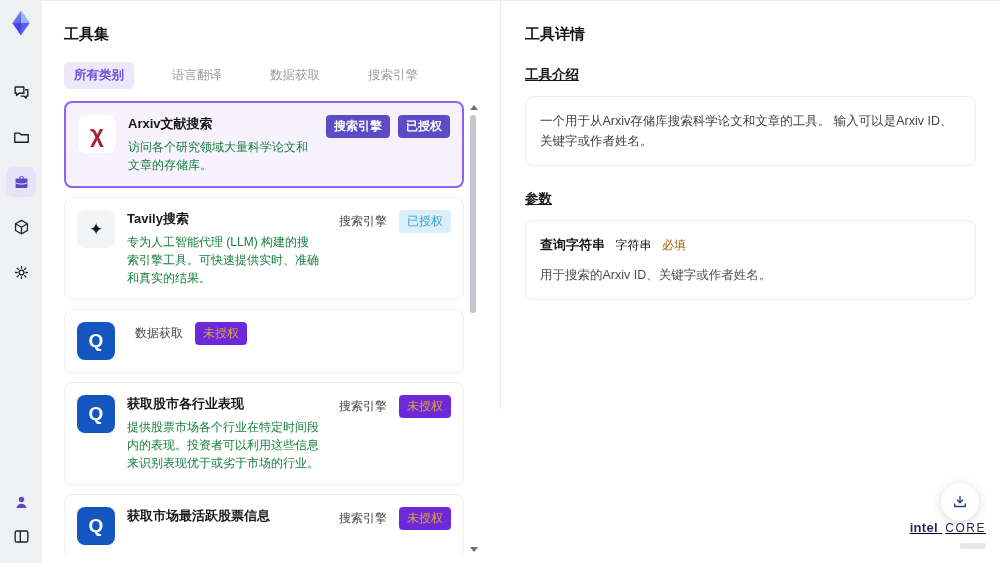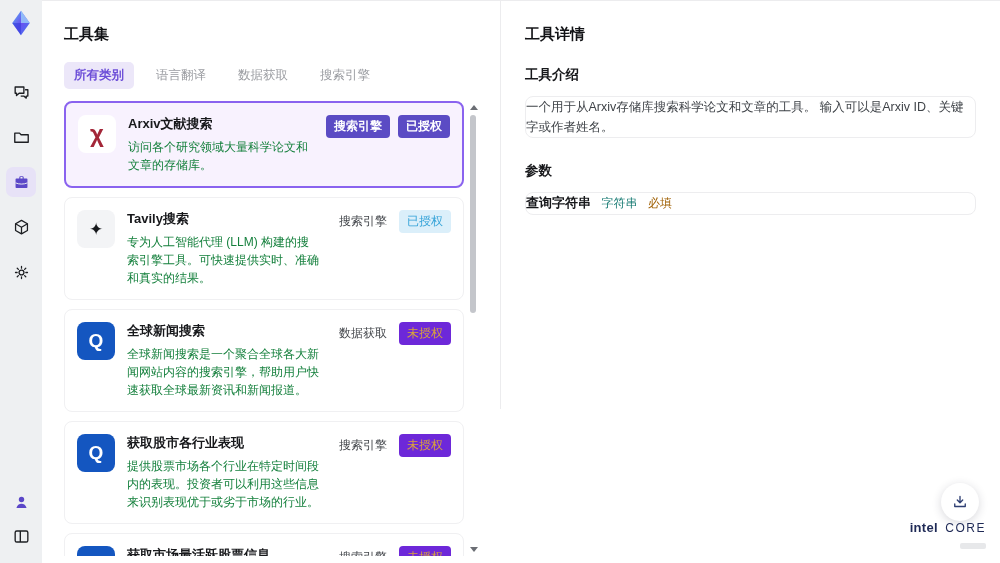--- a/index.html
+++ b/index.html
@@ -16,21 +16,21 @@
     justify-content:center; cursor:pointer; }
   .rail-btn.active { background:#e7e2f7; }
   .rail-spacer { flex:1; }
   .rail-bottom { display:flex; flex-direction:column; gap:4px; align-items:center; margin-bottom:12px; }
 
   
   .content { position:absolute; left:42px; top:0; width:958px; height:563px;
     background:#fff; border-top:1px solid #ececee; }
   .main { position:absolute; left:0; top:0; width:458px; height:563px; padding:20px 22px 0 22px; }
   .page-title { font-size:15px; font-weight:700; color:#121316; margin:4px 0 18px 0; }
-  .tabs { display:flex; gap:12px; align-items:flex-end; margin-bottom:12px; }
+  .tabs { display:flex; gap:28px; align-items:flex-end; margin-bottom:12px; }
   .tab { font-size:12.5px; color:#9a9ca1; padding:5px 10px; border-radius:5px; cursor:pointer; white-space:nowrap; }
   .tab.active { color:#6d4fd8; background:#ece7f9; font-weight:600; }
 
   .list { position:relative; height:455px; overflow:hidden; padding-right:14px; }
   .card { display:flex; gap:12px; padding:12px 12px; border:1px solid #f0f0f2;
     border-radius:8px; margin-bottom:9px; background:#fff; cursor:pointer; align-items:flex-start; }
   .card.selected { border:2px solid #8a63ef; background:#f8f2fe; }
   .card-icon { width:38px; height:38px; border-radius:8px; flex:0 0 38px;
     display:flex; align-items:center; justify-content:center; font-size:20px; }
   .icon-arxiv { background:#fff; color:#a32638; font-weight:700; font-size:24px; }
@@ -52,34 +52,34 @@
     border-right:4px solid transparent; cursor:pointer; }
   .sb-arrow.up { top:2px; border-bottom:5px solid #6b6e74; }
   .sb-arrow.down { bottom:4px; border-top:5px solid #6b6e74; }
   .sb-thumb { position:absolute; left:2px; top:12px; height:198px; width:6px;
     background:#c4c6cb; border-radius:3px; cursor:grab; }
 
   
   .detail { position:absolute; left:458px; top:0; width:500px; height:408px;
     border-left:1px solid #ececee; padding:22px 24px; }
   .detail-title { font-size:15px; font-weight:700; color:#121316; margin:2px 0 22px 0; }
-  .section-title { font-size:13.5px; font-weight:700; color:#17181b; margin-bottom:12px; }
-  .box { border:1px solid #ededef; border-radius:8px; padding:0; background:#fff;
+  .section-title { font-size:13.5px; font-weight:700; color:#17181b; margin-bottom:12px;text-decoration:underline; }
+  .box { border:1px solid #ededef; border-radius:8px; padding:14px; background:#fff;
     font-size:12.5px; color:#3f4348; line-height:1.6; }
   .intro-box { margin-bottom:24px; }
   .param-name { font-size:13px; font-weight:700; color:#17181b; }
-  .param-type { font-size:12px; color:#0f766e; margin-left:7px; }
+  .param-type { font-size:12px; color:#000000; margin-left:7px; }
   .param-required { font-size:12px; color:#a16207; margin-left:7px; }
   .param-desc { margin-top:9px; font-size:12.5px; color:#4a4e54; }
 
   
   .fab { position:absolute; right:21px; bottom:42px; width:38px; height:38px; border-radius:50%;
     background:#fff; box-shadow:0 2px 10px rgba(40,40,60,.18); display:flex; align-items:center;
     justify-content:center; cursor:pointer; border:none; }
-  .brand { position:absolute; right:14px; bottom:10px; text-align:right; line-height:1.1; }
+  .brand { position:absolute; right:14px; bottom:10px; text-align:right; line-height:1.1;text-decoration:underline; }
   .brand-line { color:#1f2a56; }
   .brand-intel { font-size:13px; font-weight:700; letter-spacing:.3px; }
   .brand-core { font-size:12px; letter-spacing:1.5px; margin-left:3px; }
   .brand-sub { display:inline-block; width:26px; height:6px; background:#e7e8ea; border-radius:2px; margin-top:3px; }
 
   svg { display:block; }
 </style>
 </head>
 <body>
 
@@ -202,24 +202,20 @@
           <div class="card-tags">
             <span class="tag-plain">搜索引擎</span>
             <span class="badge badge-blue">已授权</span>
           </div>
         </div>
 
         <div class="card">
           <div class="card-icon icon-finance">
             <span>Q</span>
           </div>
-          <div class="card-body">
-            <div class="card-title">全球新闻搜索</div>
-            <div class="card-desc">全球新闻搜索是一个聚合全球各大新闻网站内容的搜索引擎，帮助用户快速获取全球最新资讯和新闻报道。</div>
-          </div>
           <div class="card-tags">
             <span class="tag-plain">数据获取</span>
             <span class="badge badge-yellow">未授权</span>
           </div>
         </div>
 
         <div class="card">
           <div class="card-icon icon-finance">
             <span>Q</span>
           </div>
@@ -263,20 +259,21 @@
         <span>一个用于从Arxiv存储库搜索科学论文和文章的工具。 输入可以是Arxiv ID、关键字或作者姓名。</span>
       </div>
 
       <div class="section-title">参数</div>
       <div class="box">
         <div>
           <span class="param-name">查询字符串</span>
           <span class="param-type">字符串</span>
           <span class="param-required">必填</span>
         </div>
+        <div class="param-desc">用于搜索的Arxiv ID、关键字或作者姓名。</div>
       </div>
     </div>
 
     <button class="fab">
       <span>
         <svg width="18" height="18" viewBox="0 0 24 24" fill="none" stroke="#2f3f73" stroke-width="1.8" stroke-linecap="round" stroke-linejoin="round">
           <path d="M12 4.5v8.5m0 0l-3.6-3.6M12 13l3.6-3.6"></path>
           <path d="M5 14.5V18h14v-3.5"></path>
         </svg>
       </span>

